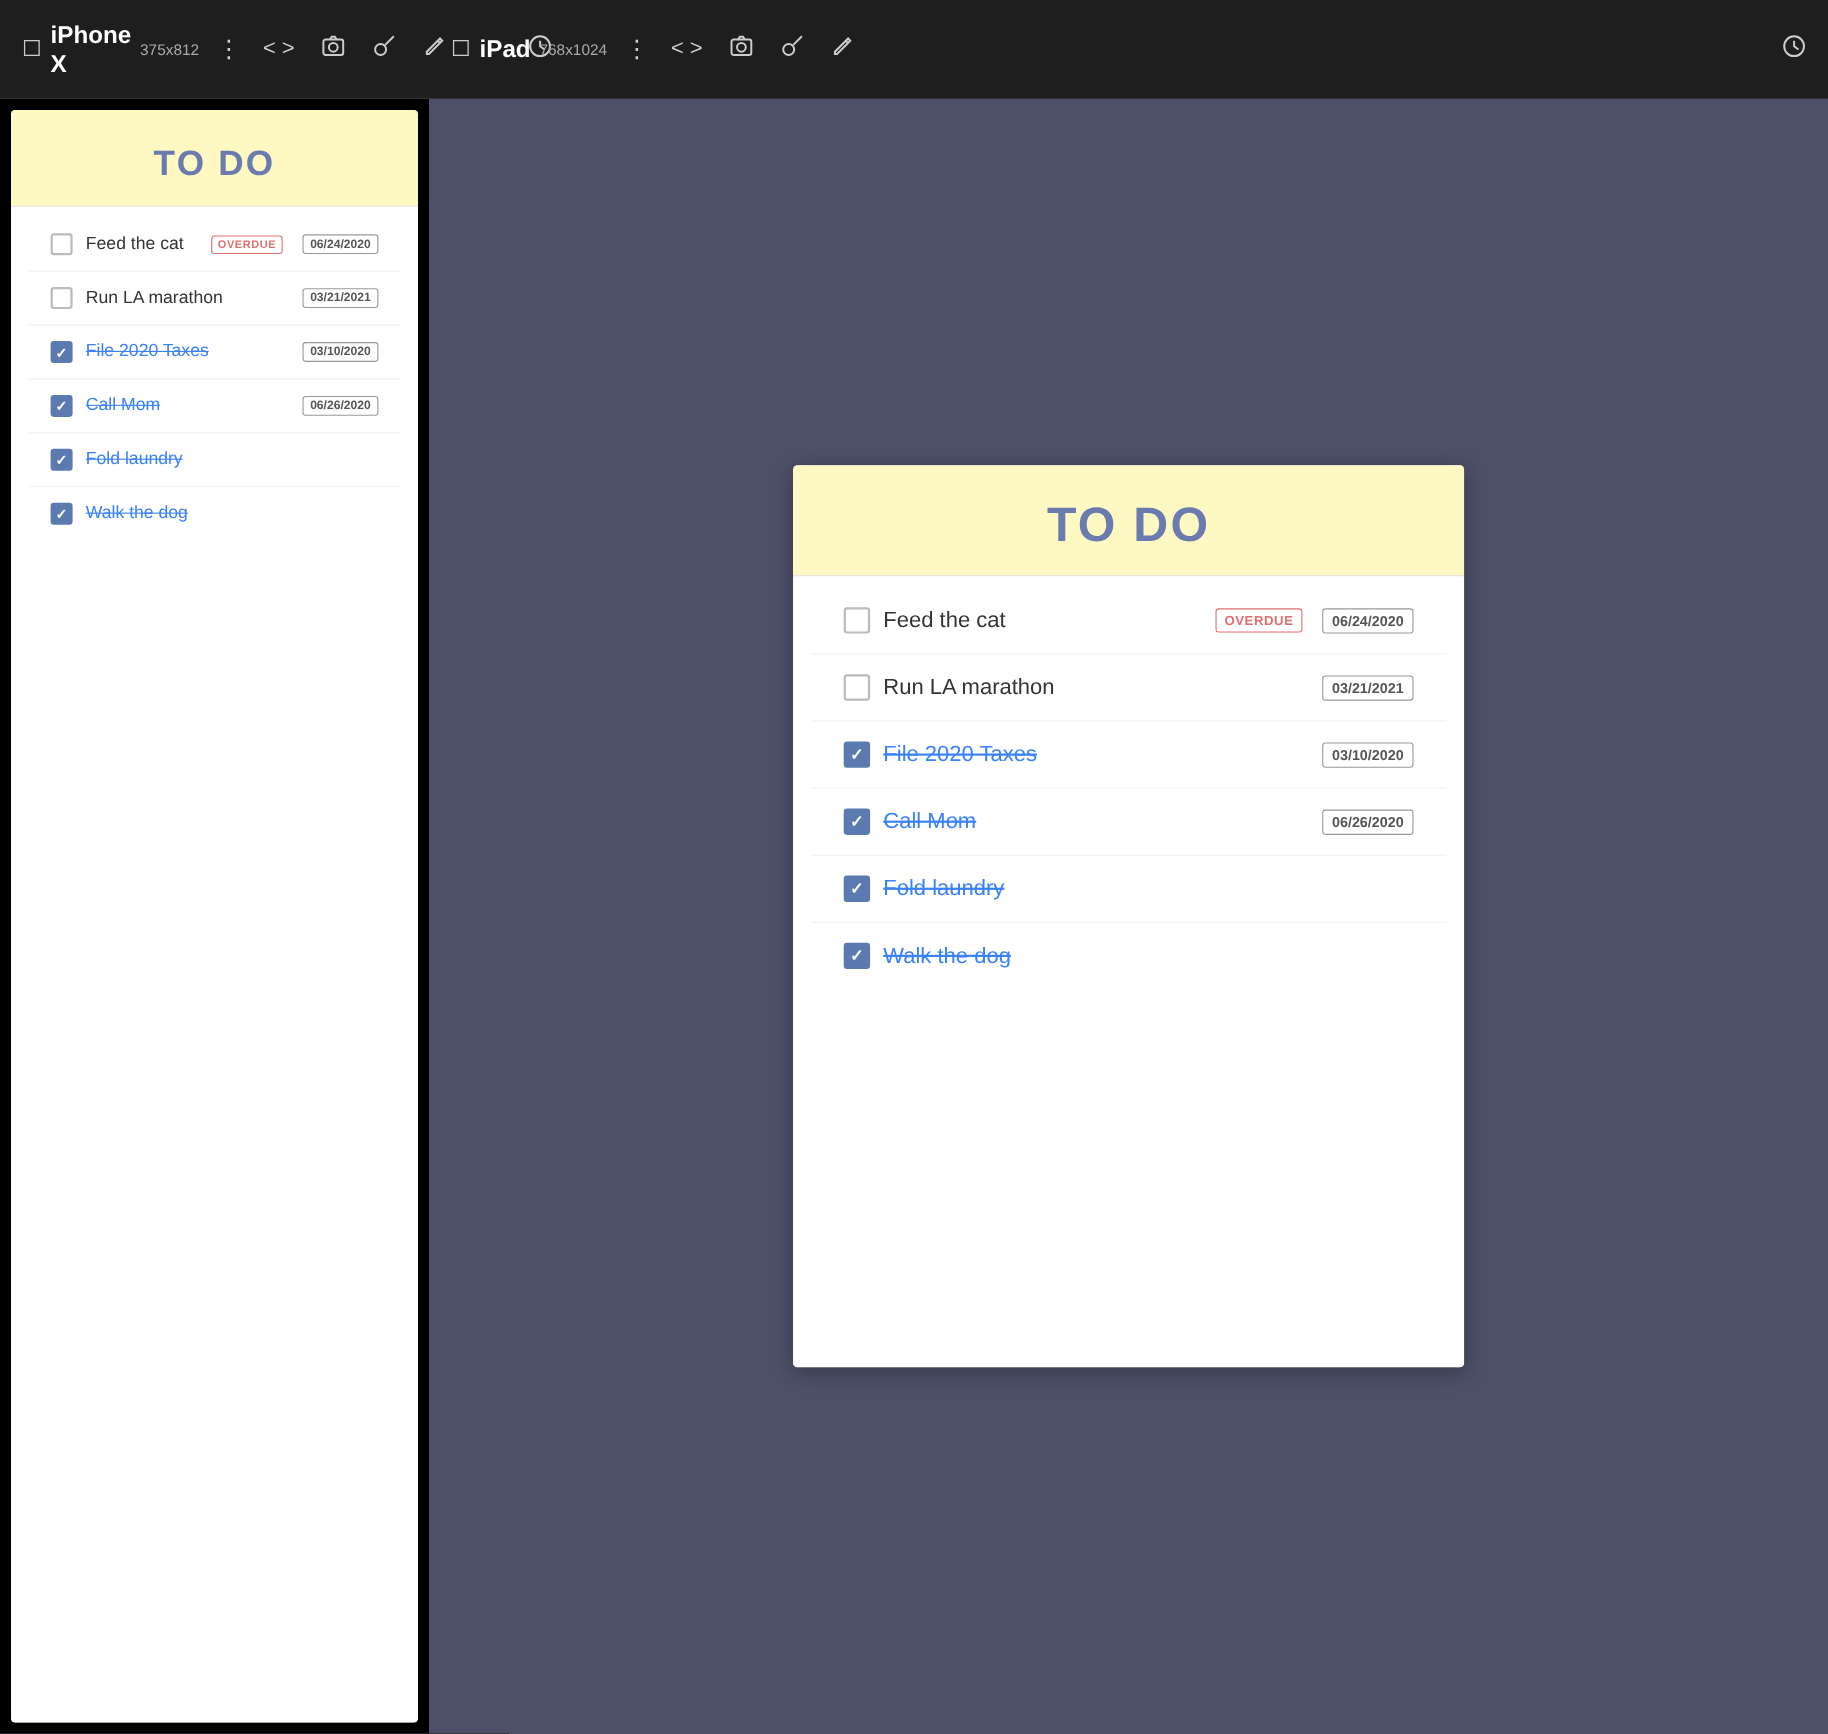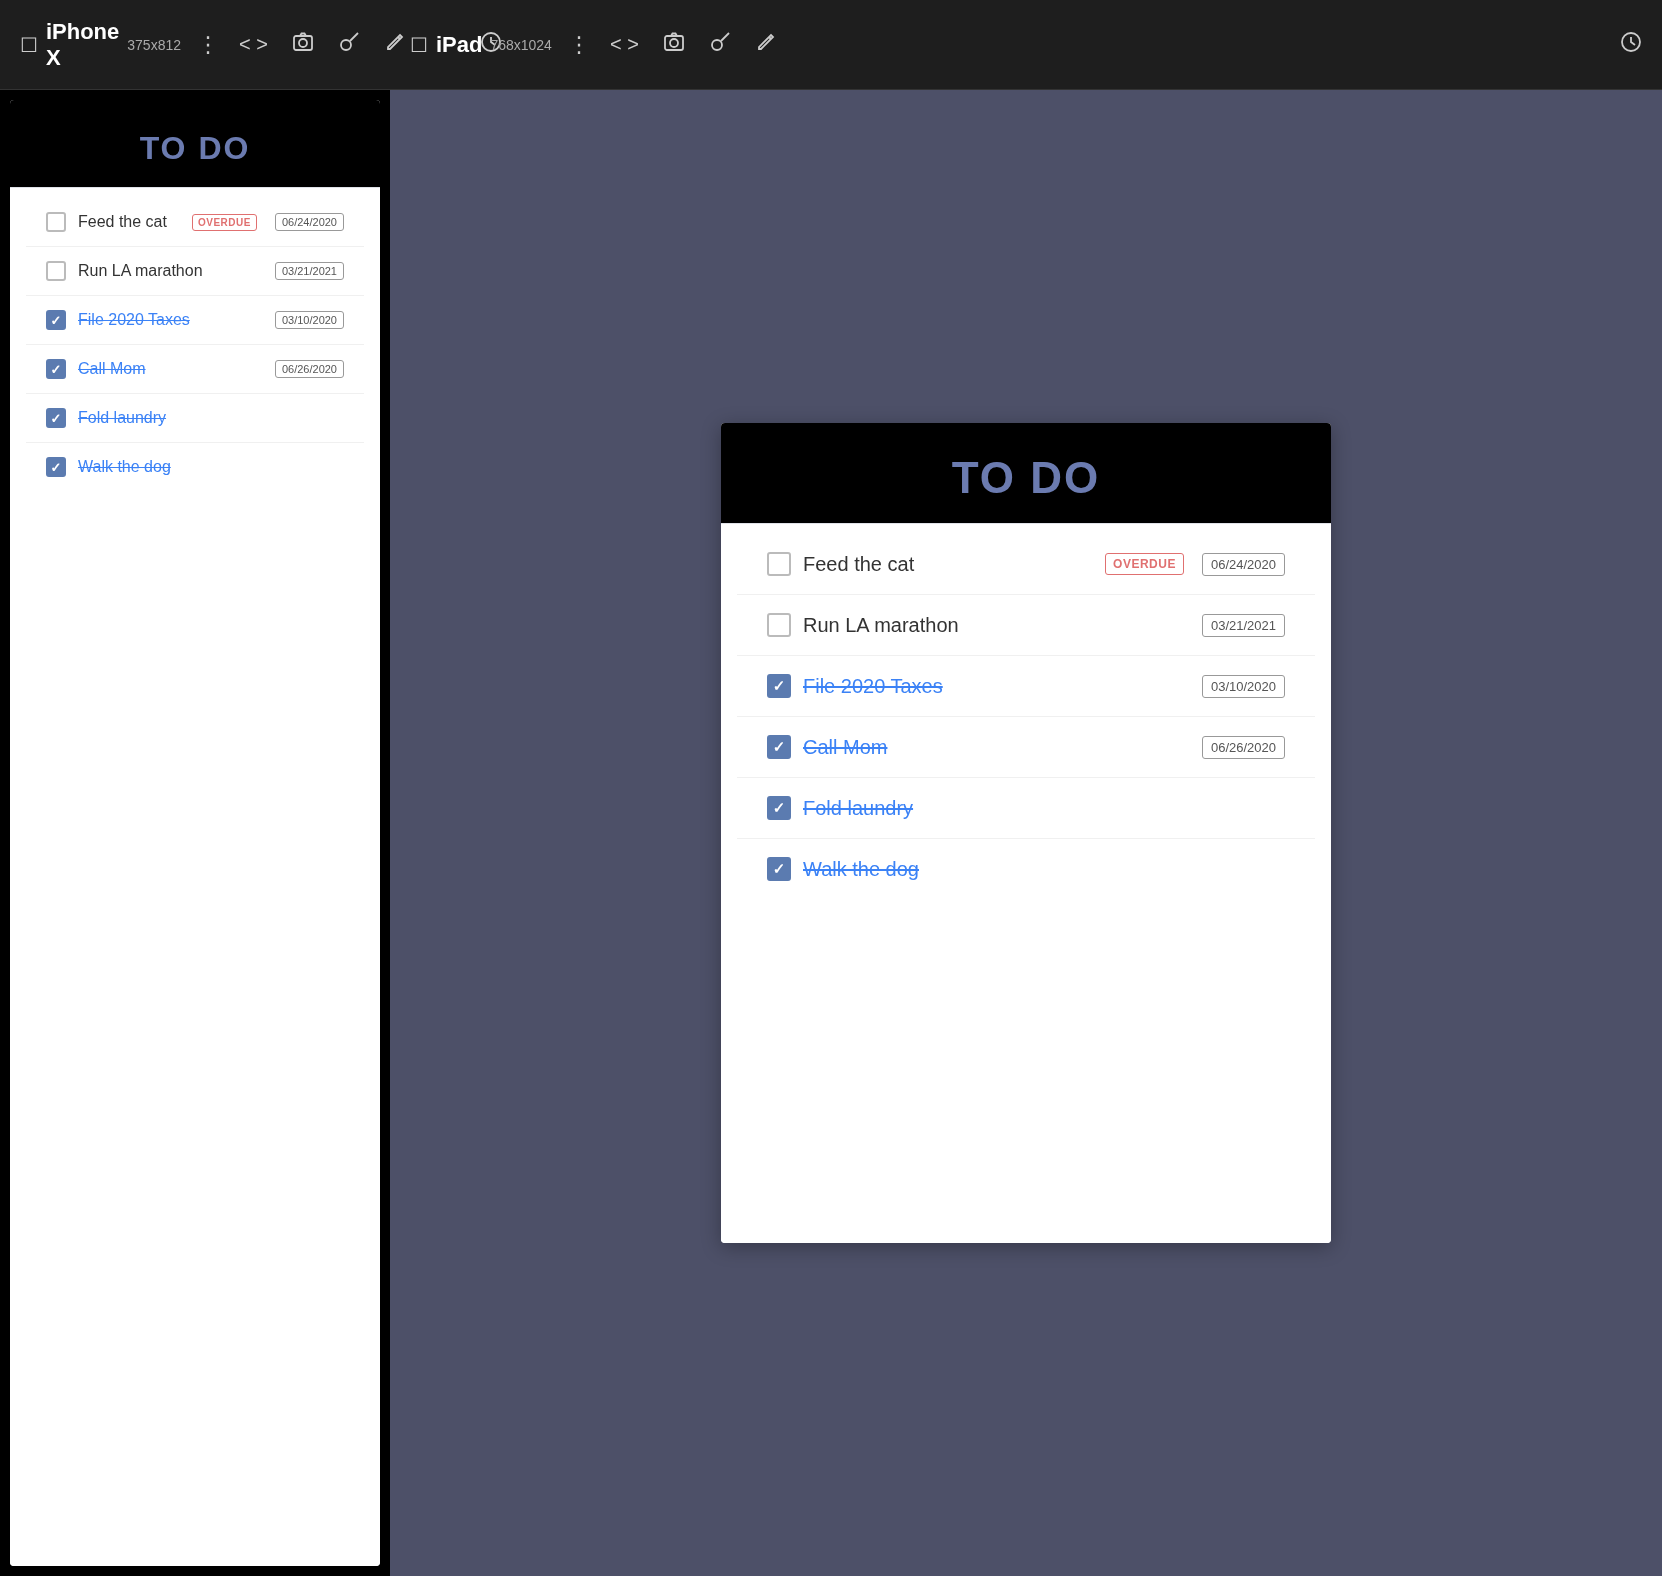--- a/index.html
+++ b/index.html
@@ -117,21 +117,21 @@
       height: 820px;
       border-radius: 4px;
       overflow: hidden;
       display: flex;
       flex-direction: column;
       box-shadow: 0 4px 20px rgba(0,0,0,0.3);
     }
 
     
     .todo-header {
-      background: #000000;
+      background: #fef9c3;
       padding: 30px 20px 20px;
       text-align: center;
       border-bottom: 1px solid #e0e2e8;
     }
 
     .todo-title {
       font-size: 32px;
       font-weight: 700;
       color: #6b7bb0;
       letter-spacing: 2px;
@@ -230,20 +230,21 @@
       font-weight: 600;
       letter-spacing: 0.5px;
     }
 
     .badge-date {
       border: 1px solid #999;
       color: #555;
       font-size: 11px;
       padding: 2px 6px;
       border-radius: 3px;
+      font-weight: bold;
     }
 
     .ipad-screen .badge-overdue {
       font-size: 12px;
       padding: 3px 7px;
     }
 
     .ipad-screen .badge-date {
       font-size: 13px;
       padding: 3px 8px;

